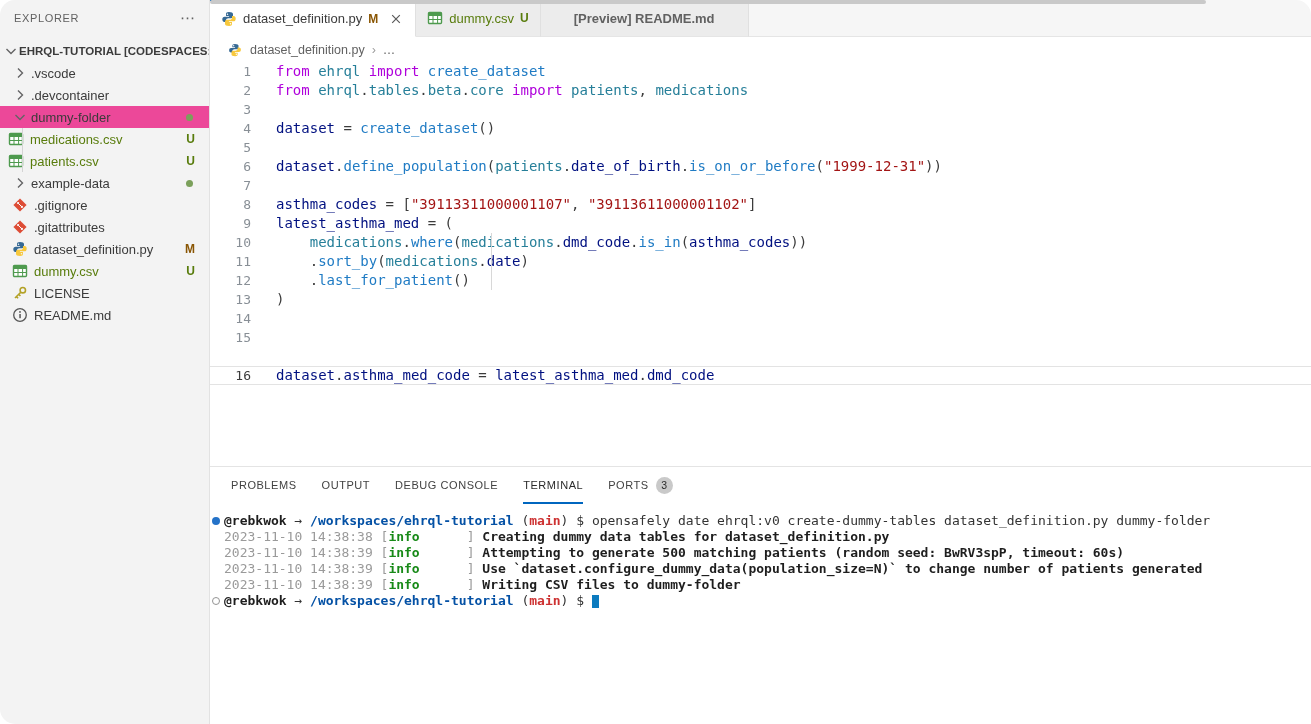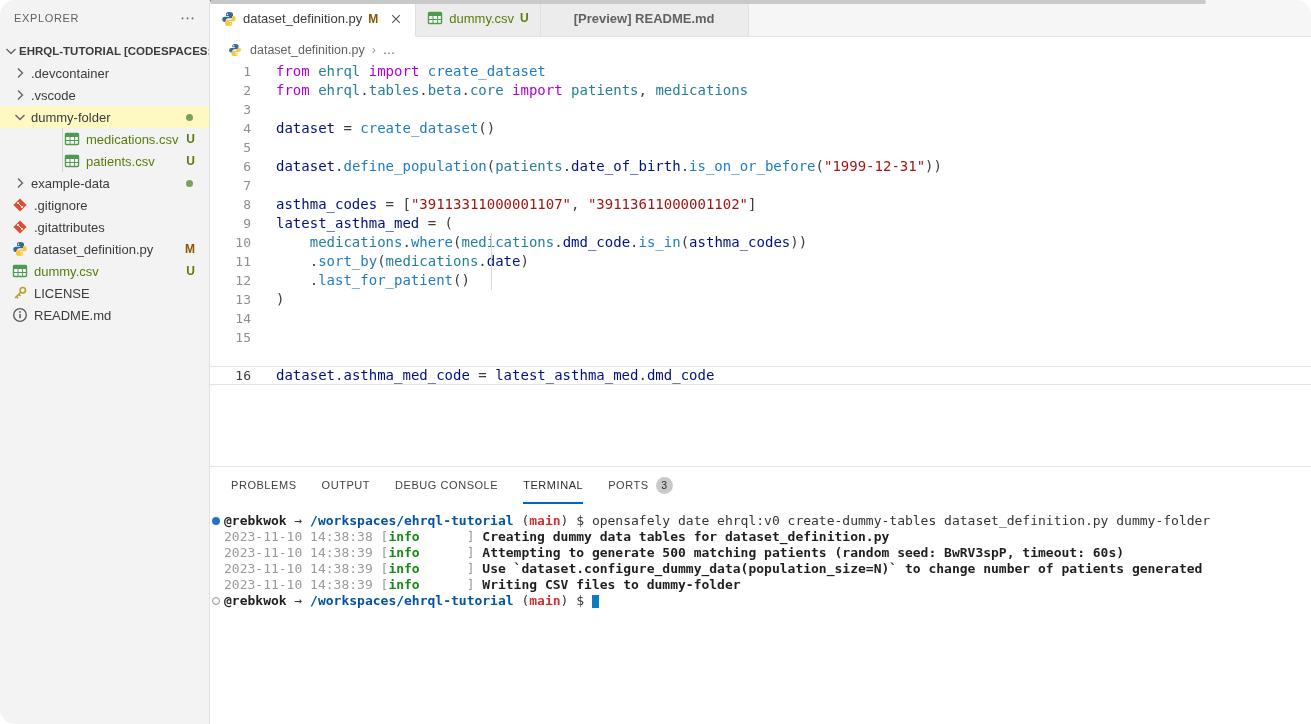--- a/index.html
+++ b/index.html
@@ -9,22 +9,22 @@
   
   .sidebar{position:absolute;left:0;top:0;bottom:0;width:210px;background:#f3f3f3;
            border-right:1px solid #e2e2e2;box-sizing:border-box;}
   .sb-header{height:35px;display:flex;align-items:center;padding:0 14px;}
   .sb-title{font-size:11px;letter-spacing:.06em;color:#616161;}
   .sb-more{margin-left:auto;color:#616161;font-size:15px;cursor:pointer;line-height:10px;}
   .sb-root{height:22px;margin-top:5px;display:flex;align-items:center;padding-left:3px;
            font-size:11.5px;font-weight:bold;color:#3b3b3b;white-space:nowrap;overflow:hidden;}
   .sb-row{position:relative;height:22px;display:flex;align-items:center;font-size:13px;
           padding-left:12px;cursor:pointer;white-space:nowrap;}
-  .sb-row.nested{padding-left:24px;margin-left:40px;}
-  .sb-row.selected{background:#fef9c3;}
+  .sb-row.nested{padding-left:8px;}
+  .sb-row.selected{background:#ec4899;}
   .sb-row .icon{margin-right:6px;}
   .sb-row .chev{margin-right:3px;}
   .sb-row.guided::before{content:'';position:absolute;left:22px;top:0;bottom:0;width:1px;background:#d4d4d4;}
   .sb-right{position:absolute;right:14px;font-size:12px;font-weight:bold;}
   .sb-dot{position:absolute;right:16px;width:7px;height:7px;border-radius:50%;}
 
   .icon{display:inline-flex;width:16px;height:16px;flex:none;align-items:center;justify-content:center;}
   .icon svg{width:16px;height:16px;}
 
   
@@ -98,29 +98,29 @@
         </span>
       <span>EHRQL-TUTORIAL [CODESPACES:...</span>
     </div>
     <div id="tree">
         <div class="sb-row">
           <span class="icon chev">
             <svg viewBox="0 0 16 16" fill="none" stroke="#646465" stroke-width="1.4">
               <path d="M6 3.5L10.5 8L6 12.5"></path>
             </svg>
           </span>
-          <span>.devcontainer</span>
+          <span>.vscode</span>
         </div>
         <div class="sb-row">
           <span class="icon chev">
             <svg viewBox="0 0 16 16" fill="none" stroke="#646465" stroke-width="1.4">
               <path d="M6 3.5L10.5 8L6 12.5"></path>
             </svg>
           </span>
-          <span>.vscode</span>
+          <span>.devcontainer</span>
         </div>
         <div class="sb-row selected">
           <span class="icon chev">
             <svg viewBox="0 0 16 16" fill="none" stroke="#646465" stroke-width="1.4">
               <path d="M3.5 6L8 10.5L12.5 6"></path>
             </svg>
           </span>
           <span>dummy-folder</span>
           <span class="sb-dot" style="background: rgb(123, 160, 91);"></span>
         </div>

